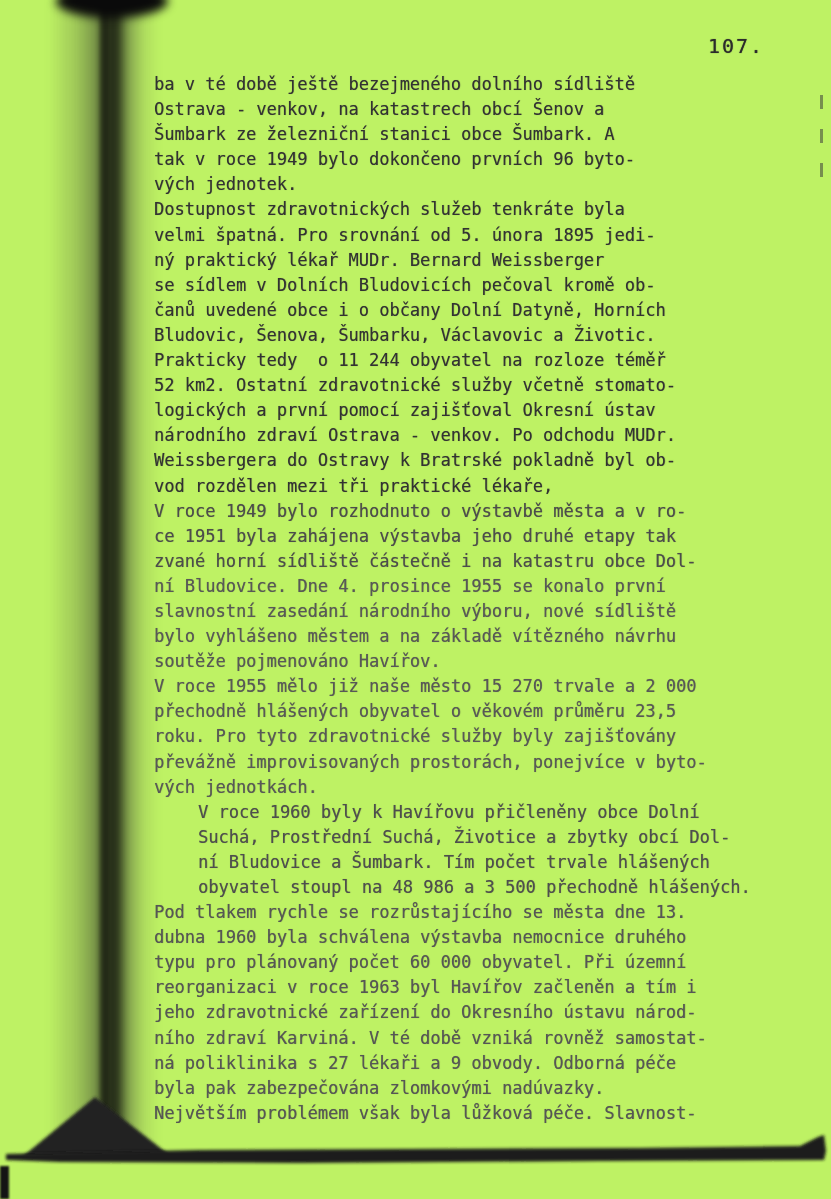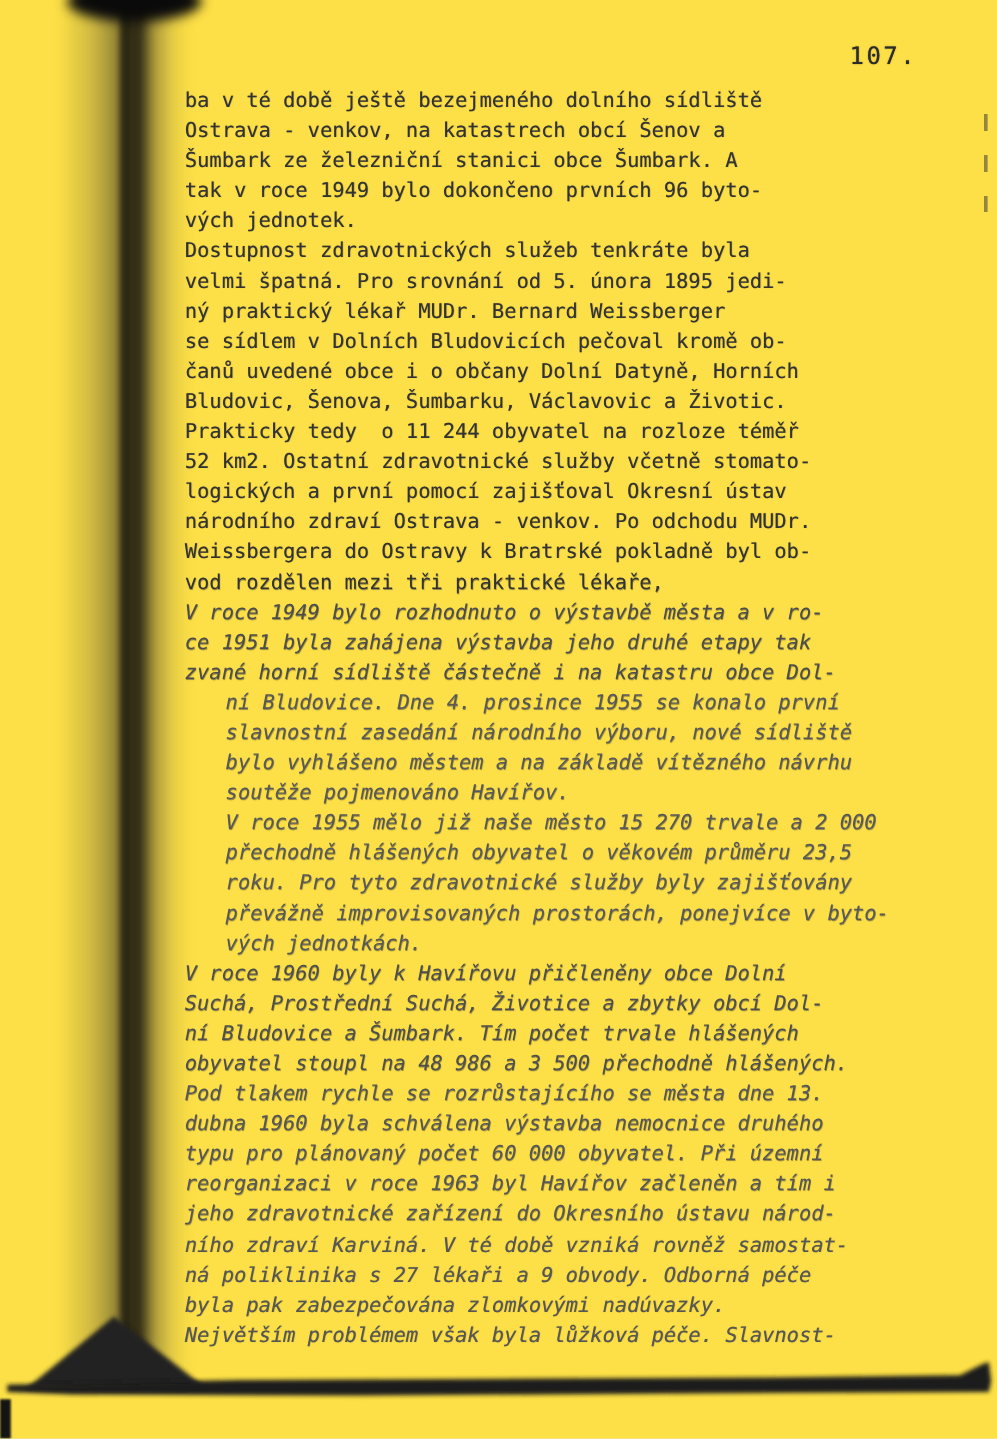--- a/index.html
+++ b/index.html
@@ -4,21 +4,21 @@
 <style>
   html, body {
     margin: 0;
     padding: 0;
     background: #e8e8e6;
   }
   #scan-root {
     position: relative;
     width: 831px;
     height: 1199px;
-    background: #fde047;
+    background: #bef264;
     overflow: hidden;
     font-family: "DejaVu Sans Mono", "Liberation Mono", monospace;
   }
 
   
   .gutter-band {
     position: absolute;
     left: 48px;
     top: 0;
     width: 112px;
@@ -101,23 +101,23 @@
     width: 640px;
     font-size: 17px;
     line-height: 25.1px;
     white-space: pre;
     color: #323232;
   }
   .text-line {
     text-shadow: 0.4px 0.3px 0.7px rgba(55,55,55,0.55);
   }
   
-  .text-line:nth-child(n+18) { color:#4c4c4c; filter: blur(0.3px); font-style: italic; }
-  .text-line:nth-child(n+21):nth-child(-n+29) { color:#585858; filter: blur(0.45px); margin-left: 34px; }
-  .text-line:nth-child(n+30):nth-child(-n+33) { color:#4e4e4e; filter: blur(0.3px); }
+  .text-line:nth-child(n+18) { color:#4c4c4c; filter: blur(0.3px); }
+  .text-line:nth-child(n+21):nth-child(-n+29) { color:#585858; filter: blur(0.45px); }
+  .text-line:nth-child(n+30):nth-child(-n+33) { color:#4e4e4e; filter: blur(0.3px); margin-left: 44px; }
   .text-line:nth-child(n+34) { color:#565656; filter: blur(0.45px); }
 </style>
 </head>
 <body>
 
 <div id="scan-root">
 
   <div class="gutter-band"></div>
   <div class="gutter-core"></div>
   <div class="gutter-top-blob"></div>

